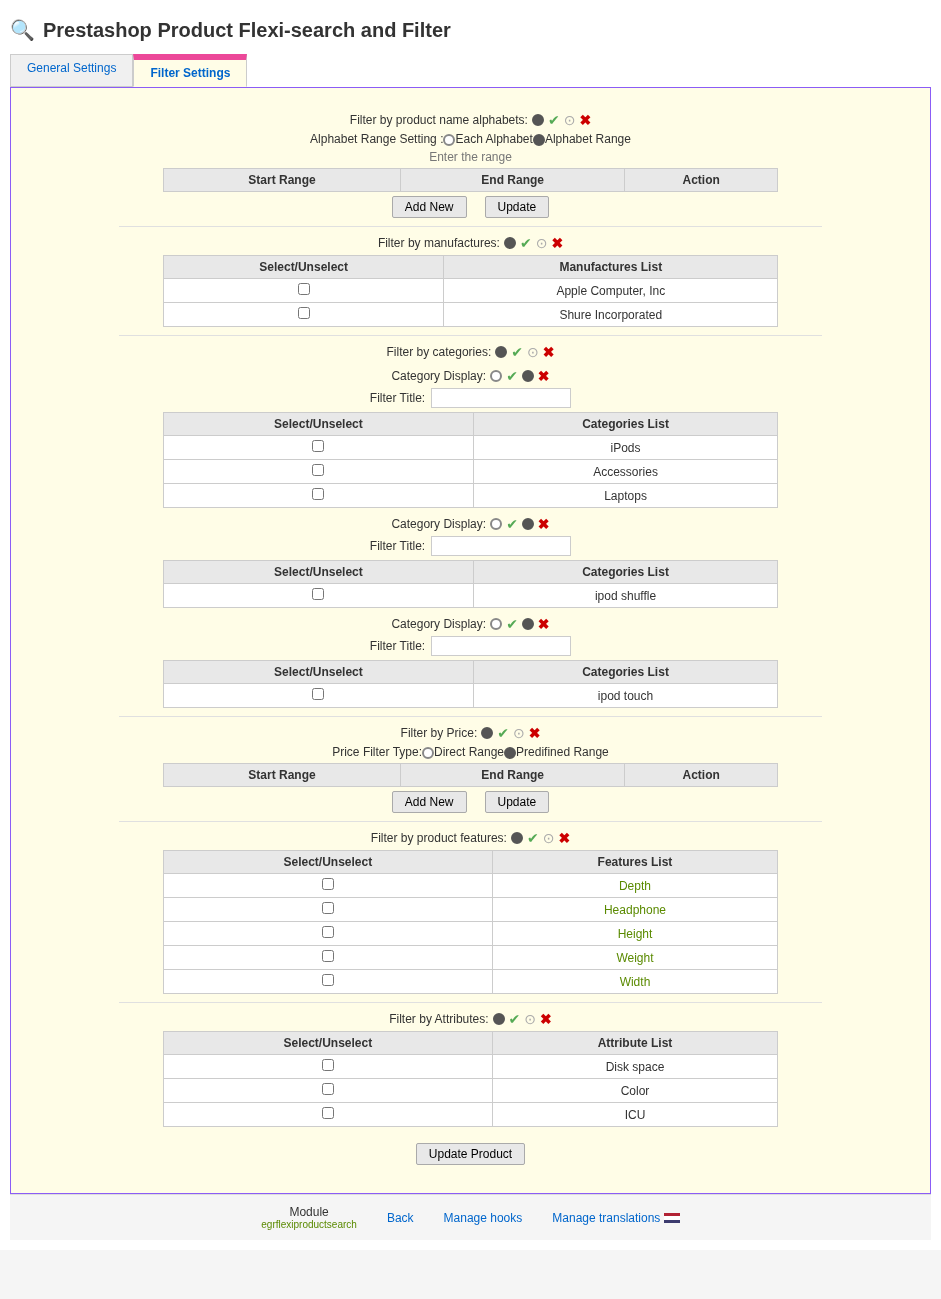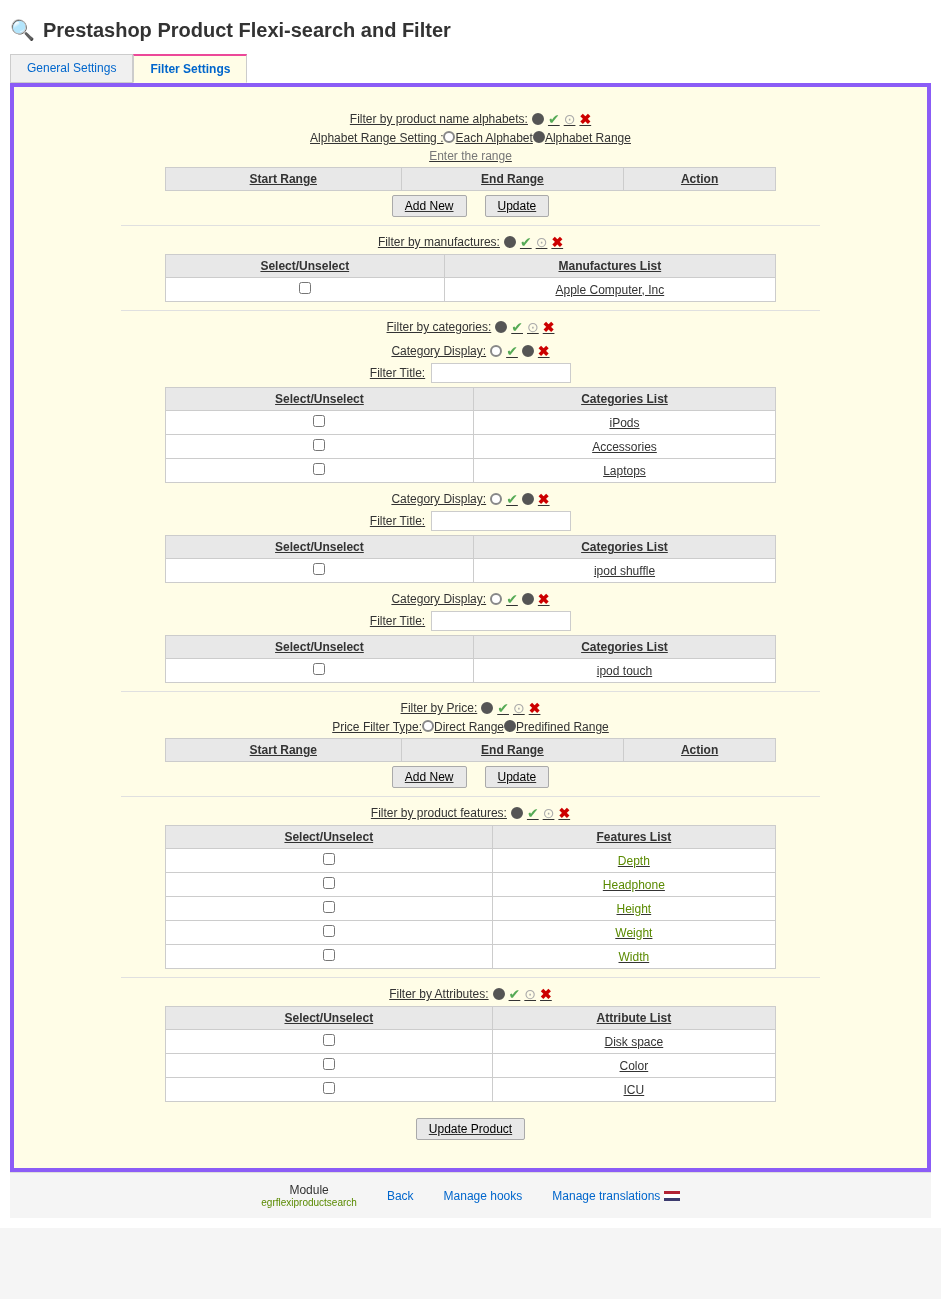--- a/index.html
+++ b/index.html
@@ -2,37 +2,37 @@
 <html><head>
   <meta charset="utf-8">
   <style>
     * { box-sizing: border-box; margin: 0; padding: 0; }
     body { font-family: Arial, sans-serif; font-size: 12px; background: #f5f5f5; color: #333; }
     .page-wrapper { background: #fff; max-width: 941px; margin: 0 auto; padding: 10px; }
     .page-title { display: flex; align-items: center; gap: 8px; font-size: 20px; font-weight: bold; color: #333; padding: 8px 0 12px 0; }
     .search-icon-wrap { color: #cc9900; font-size: 20px; }
     .tabs { display: flex; gap: 0; margin-bottom: 0; }
     .tab { padding: 6px 16px; border: 1px solid #ccc; cursor: pointer; font-size: 12px; background: #f0f0f0; }
-    .tab.active { background: #fffde7; border-bottom: 1px solid #fffde7; color: #0066cc; font-weight: bold; border-top: 2px solid #ec4899; }
+    .tab.active { background: #fffde7; border-bottom: 1px solid #fffde7; color: #0066cc; font-weight: bold; border-top: 6px solid #ec4899; }
     .tab:not(.active) { color: #0066cc; }
-    .content-area { border: 4px solid #8b5cf6; background: #fffde7; padding: 16px 20px 20px 20px; text-decoration: underline; }
+    .content-area { border: 1px solid #8b5cf6; background: #fffde7; padding: 16px 20px 20px 20px; }
     .filter-row { display: flex; align-items: center; justify-content: center; gap: 4px; margin: 8px 0 4px 0; font-size: 12px; }
     .radio-dot { display: inline-block; width: 12px; height: 12px; border-radius: 50%; border: 2px solid #888; background: #fff; vertical-align: middle; }
     .radio-dot.checked { background: #555; border-color: #555; }
     .green-check { color: #5a5; font-size: 14px; }
     .gray-circle { color: #aaa; font-size: 14px; }
     .red-x { color: #c00; font-size: 14px; font-weight: bold; }
     .range-label { text-align: center; font-size: 12px; color: #777; margin-bottom: 4px; }
     table.data-table { width: 70%; margin: 0 auto; border-collapse: collapse; border: 1px solid #ccc; background: #fff; padding-left: 15px; }
     table.data-table th { background: #e8e8e8; border: 1px solid #ccc; padding: 4px 8px; font-size: 12px; text-align: center; }
     table.data-table td { border: 1px solid #ccc; padding: 4px 8px; font-size: 12px; text-align: center; background: #fff; }
     table.data-table td.label-cell { text-align: center; }
     .btn-row { display: flex; justify-content: center; gap: 18px; margin: 4px 0 8px 0; }
     .btn { padding: 3px 12px; font-size: 12px; border: 1px solid #aaa; background: #e8e8e8; cursor: pointer; border-radius: 2px; }
-    .alphabet-settings { display: flex; align-items: flex-start; justify-content: center; margin: 4px 0; font-size: 12px; }
+    .alphabet-settings { display: flex; align-items: flex-end; justify-content: center; margin: 4px 0; font-size: 12px; }
     .filter-title-row { display: flex; align-items: center; justify-content: center; gap: 6px; margin: 4px 0; font-size: 12px; }
     .filter-title-input { border: 1px solid #ccc; padding: 2px 4px; font-size: 12px; width: 140px; }
     .section-divider { border: none; border-top: 1px solid #e0e0e0; margin: 8px auto; width: 80%; }
     .update-btn-row { display: flex; justify-content: center; margin: 16px 0 8px 0; }
     .footer { display: flex; justify-content: center; align-items: center; gap: 30px; padding: 10px 0; background: #f5f5f5; border-top: 1px solid #ddd; font-size: 12px; }
     .footer-module { text-align: center; }
     .footer-module .mod-name { color: #5a8a00; font-size: 10px; }
     .footer-link { color: #0066cc; cursor: pointer; }
     .footer-flag { width: 16px; height: 10px; background: linear-gradient(to bottom, #b22234 33%, #fff 33%, #fff 66%, #3c3b6e 66%); display: inline-block; vertical-align: middle; }
     .checkbox-cell { text-align: center; }
@@ -104,20 +104,24 @@
         <tr>
           <th>Select/Unselect</th>
           <th>Manufactures List</th>
         </tr>
       </thead>
       <tbody>
         <tr>
           <td class="checkbox-cell"><input type="checkbox" style=""></td>
           <td class="label-cell">Apple Computer, Inc</td>
         </tr>
+        <tr>
+          <td class="checkbox-cell"><input type="checkbox" style=""></td>
+          <td class="label-cell">Shure Incorporated</td>
+        </tr>
       </tbody>
     </table>
 
     <hr class="section-divider">
 
     <div class="filter-row">
       <span>Filter by categories:</span>
       <span class="radio-dot checked"></span>
       <span class="green-check">✔</span>
       <span class="gray-circle">⊙</span>

